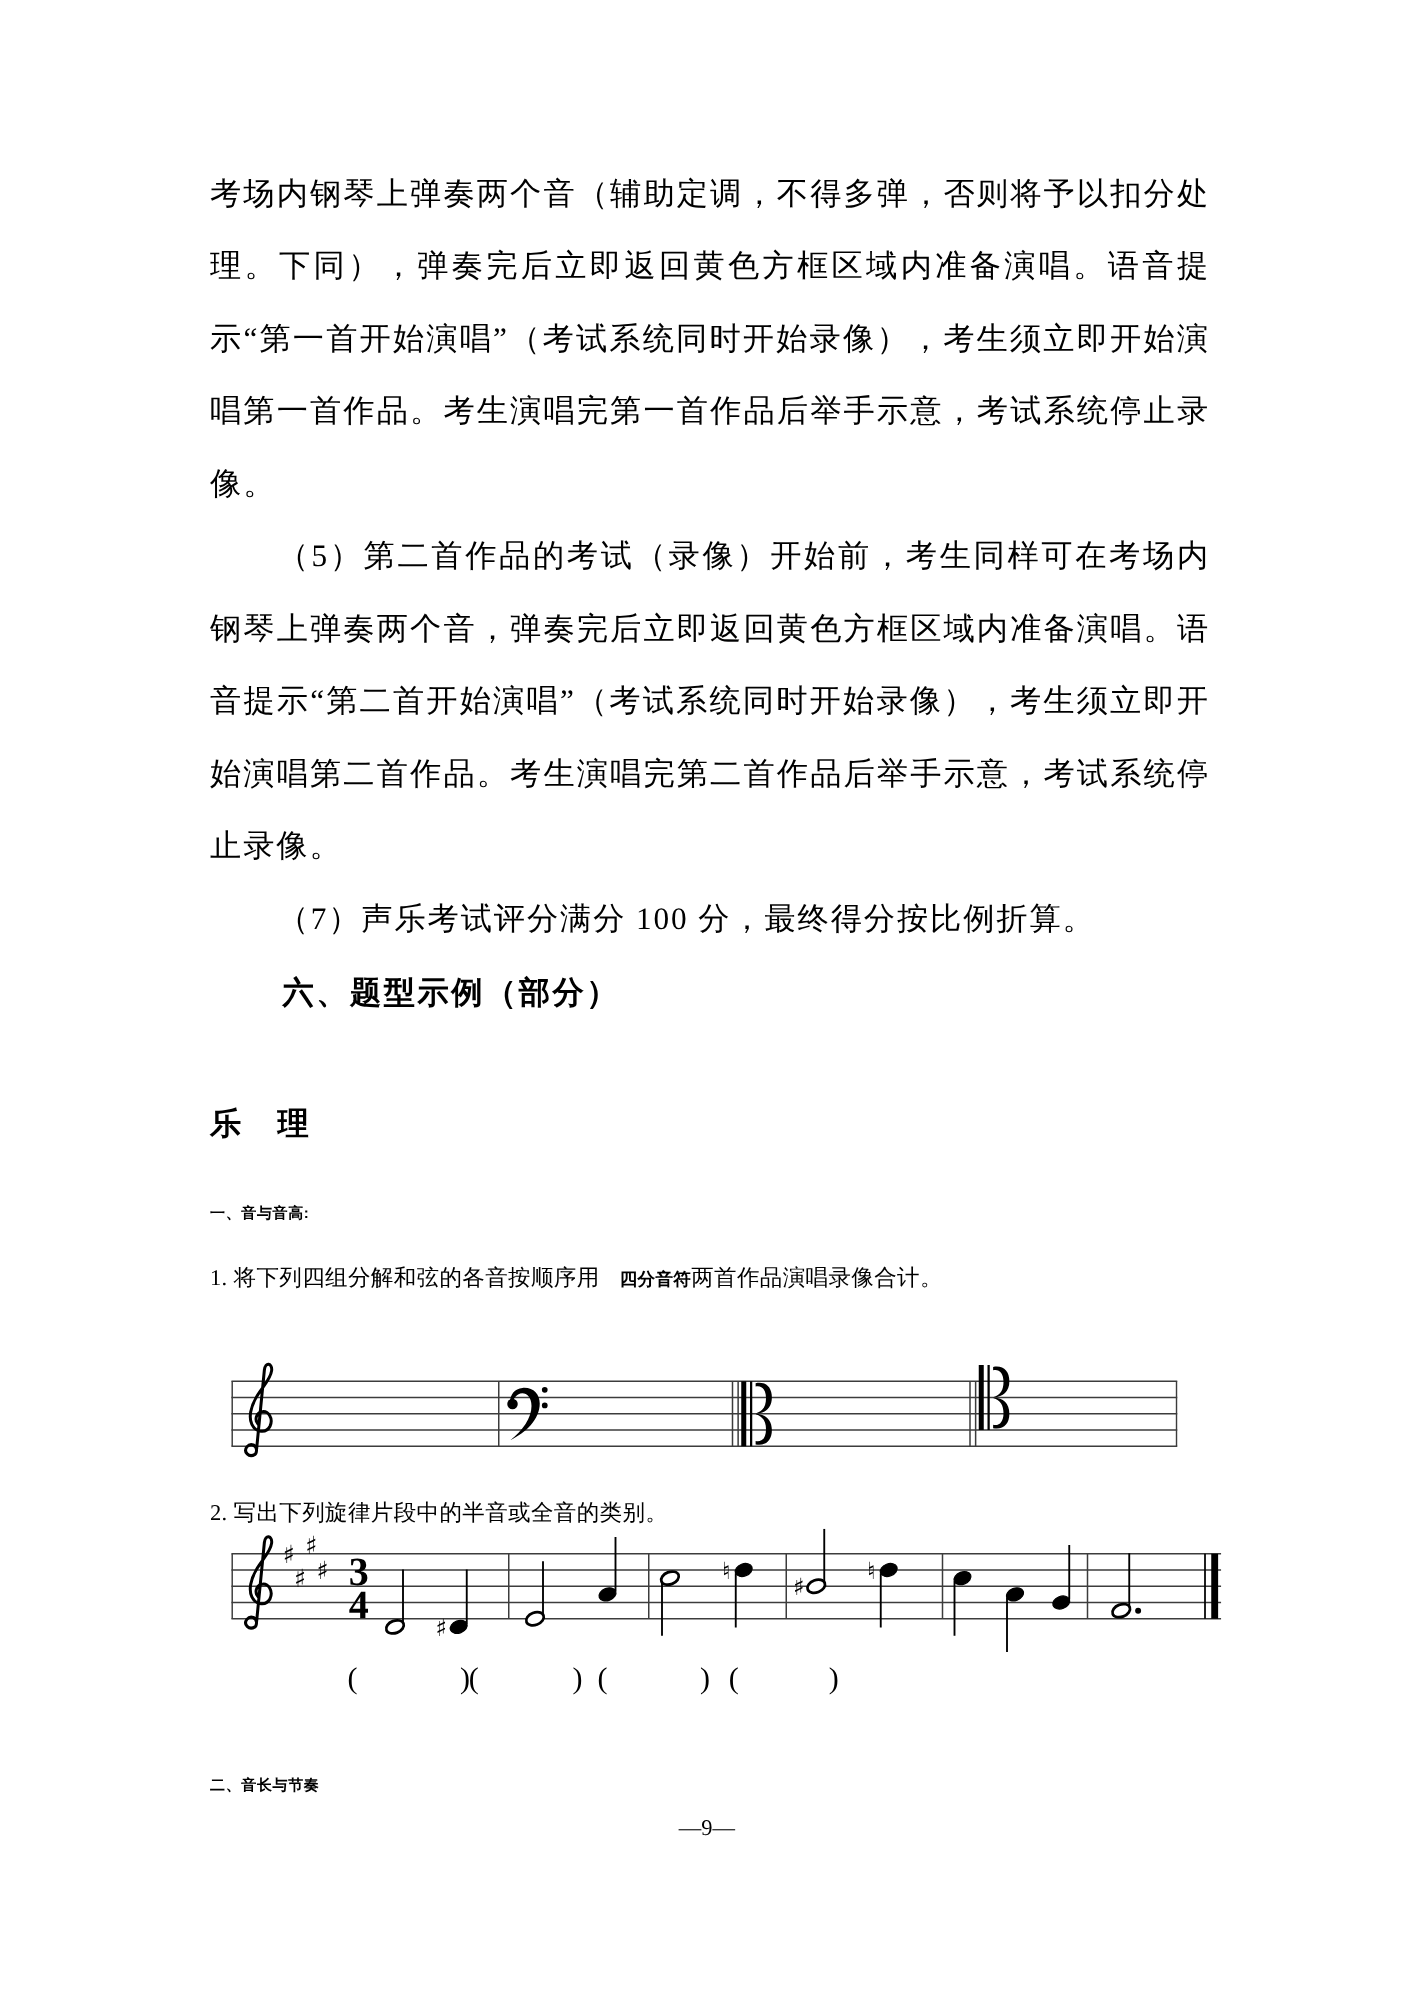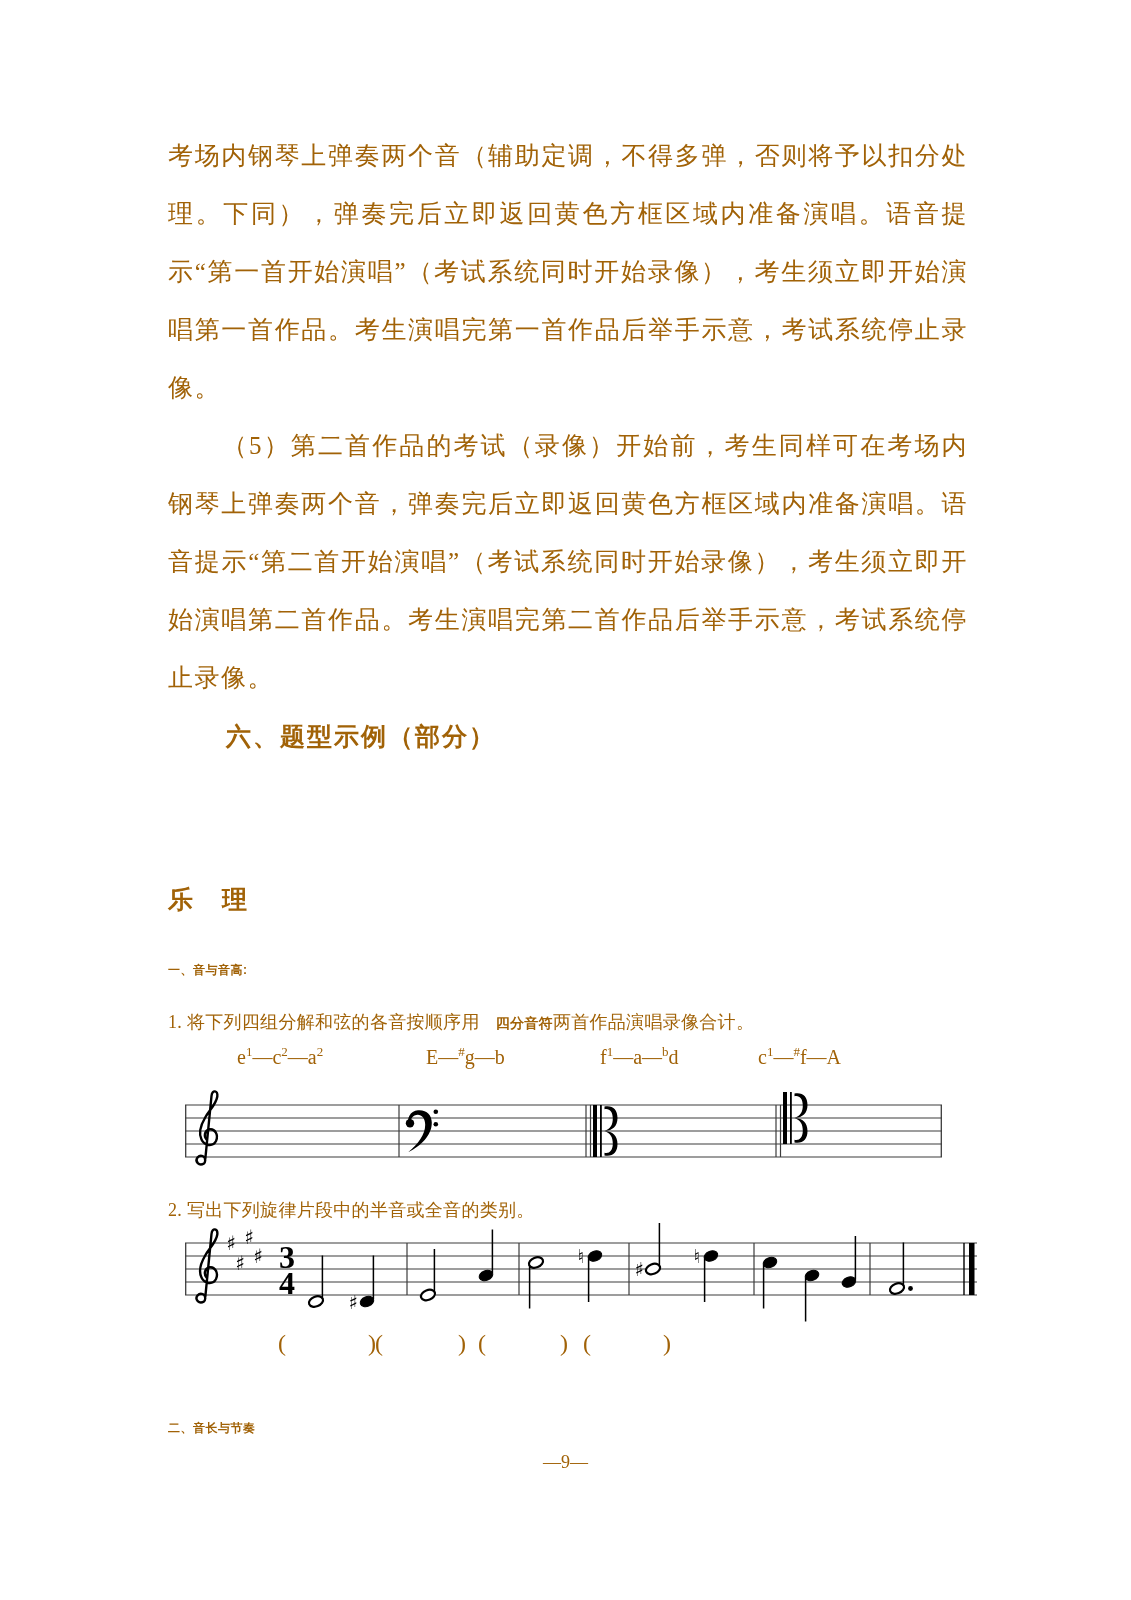--- a/index.html
+++ b/index.html
@@ -1,17 +1,17 @@
 <!DOCTYPE html>
 <html><head>
 <meta charset="utf-8">
 <style>
   html,body{margin:0;padding:0;background:#e8e8e8;}
   .page{position:relative;width:1131px;height:1600px;background:#ffffff;overflow:hidden;
-        font-family:"Liberation Serif","DejaVu Serif",serif;color:#a16207;}
+        font-family:"Liberation Serif","DejaVu Serif",serif;color:#000000;}
   .body-text{position:absolute;left:168px;top:127px;width:800px;font-size:25px;
              line-height:58px;letter-spacing:1.5px;text-align:justify;}
   .body-text p{margin:0;text-align:justify;}
   .body-text p.indent{text-indent:54px;}
   .heiti{font-family:"Liberation Sans","DejaVu Sans",sans-serif;font-weight:bold;}
   .sec6{font-size:25px;text-indent:58px;letter-spacing:2px;}
   .subject{position:absolute;left:168px;top:878px;width:800px;height:42px;line-height:42px;
            font-size:25px;letter-spacing:2px;}
   .part-label{position:absolute;left:168px;font-size:12px;letter-spacing:.5px;}
   .q-text{position:absolute;left:168px;width:812px;font-size:18px;letter-spacing:.3px;}
@@ -26,35 +26,30 @@
   svg text{user-select:none;}
 </style>
 </head>
 <body>
 
 <div class="page">
 
   <div class="body-text">
     <p>考场内钢琴上弹奏两个音（辅助定调，不得多弹，否则将予以扣分处理。下同），弹奏完后立即返回黄色方框区域内准备演唱。语音提示“第一首开始演唱”（考试系统同时开始录像），考生须立即开始演唱第一首作品。考生演唱完第一首作品后举手示意，考试系统停止录像。</p>
     <p class="indent">（5）第二首作品的考试（录像）开始前，考生同样可在考场内钢琴上弹奏两个音，弹奏完后立即返回黄色方框区域内准备演唱。语音提示“第二首开始演唱”（考试系统同时开始录像），考生须立即开始演唱第二首作品。考生演唱完第二首作品后举手示意，考试系统停止录像。</p>
+    <p class="indent">（7）声乐考试评分满分 100 分，最终得分按比例折算。</p>
     <p class="heiti sec6">六、题型示例（部分）</p>
   </div>
 
   <div class="subject heiti">乐　理</div>
 
   <div class="part-label heiti" style="top:962px;">一、音与音高:</div>
 
   <div class="q-text" style="top:1010px;"><span>1. 将下列四组分解和弦的各音按顺序用</span><b class="heiti" style="font-size:14px;margin-left:16px;">四分音符</b><span>两首作品演唱录像合计。</span></div>
 
-  <div class="group-row">
-      <span class="grp" style="left: 52px;">e<span class="sup">1</span>—c<span class="sup">2</span>—a<span class="sup">2</span></span>
-      <span class="grp" style="left: 241px;">E—<span class="sup">#</span>g—b</span>
-      <span class="grp" style="left: 415px;">f<span class="sup">1</span>—a—<span class="sup">b</span>d</span>
-      <span class="grp" style="left: 573px;">c<span class="sup">1</span>—<span class="sup">#</span>f—A</span>
-    </div>
 
   <div class="staff-wrap" id="staff1wrap" style="left: 185px; top: 1085px;">
     <svg id="staff1" width="757" height="100">
         <line x1="0" y1="20" x2="757" y2="20" stroke="#3c3c3c" stroke-width="1.1"></line>
         <line x1="0" y1="33" x2="757" y2="33" stroke="#3c3c3c" stroke-width="1.1"></line>
         <line x1="0" y1="46" x2="757" y2="46" stroke="#3c3c3c" stroke-width="1.1"></line>
         <line x1="0" y1="59" x2="757" y2="59" stroke="#3c3c3c" stroke-width="1.1"></line>
         <line x1="0" y1="72" x2="757" y2="72" stroke="#3c3c3c" stroke-width="1.1"></line>
         <line x1="0.7" y1="20" x2="0.7" y2="72" stroke="#3c3c3c" stroke-width="1.3"></line>
         <line x1="756.3" y1="20" x2="756.3" y2="72" stroke="#3c3c3c" stroke-width="1.3"></line>

